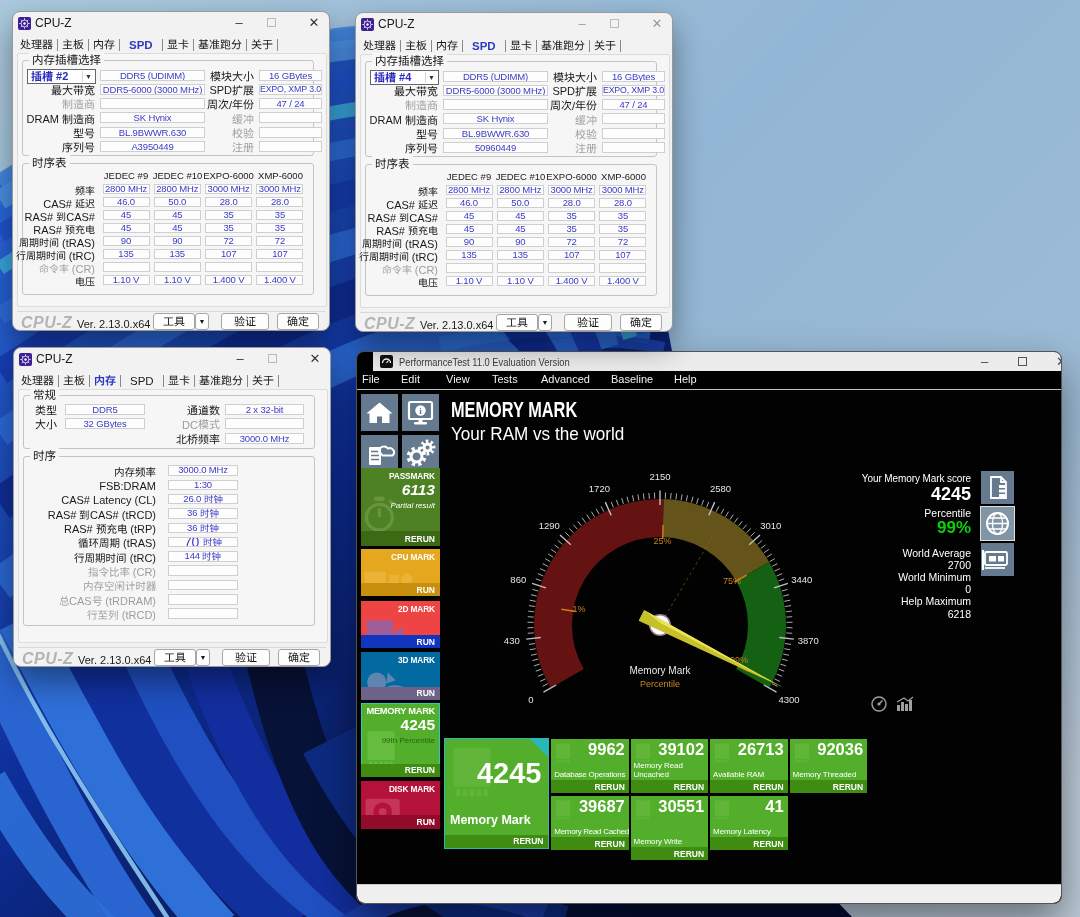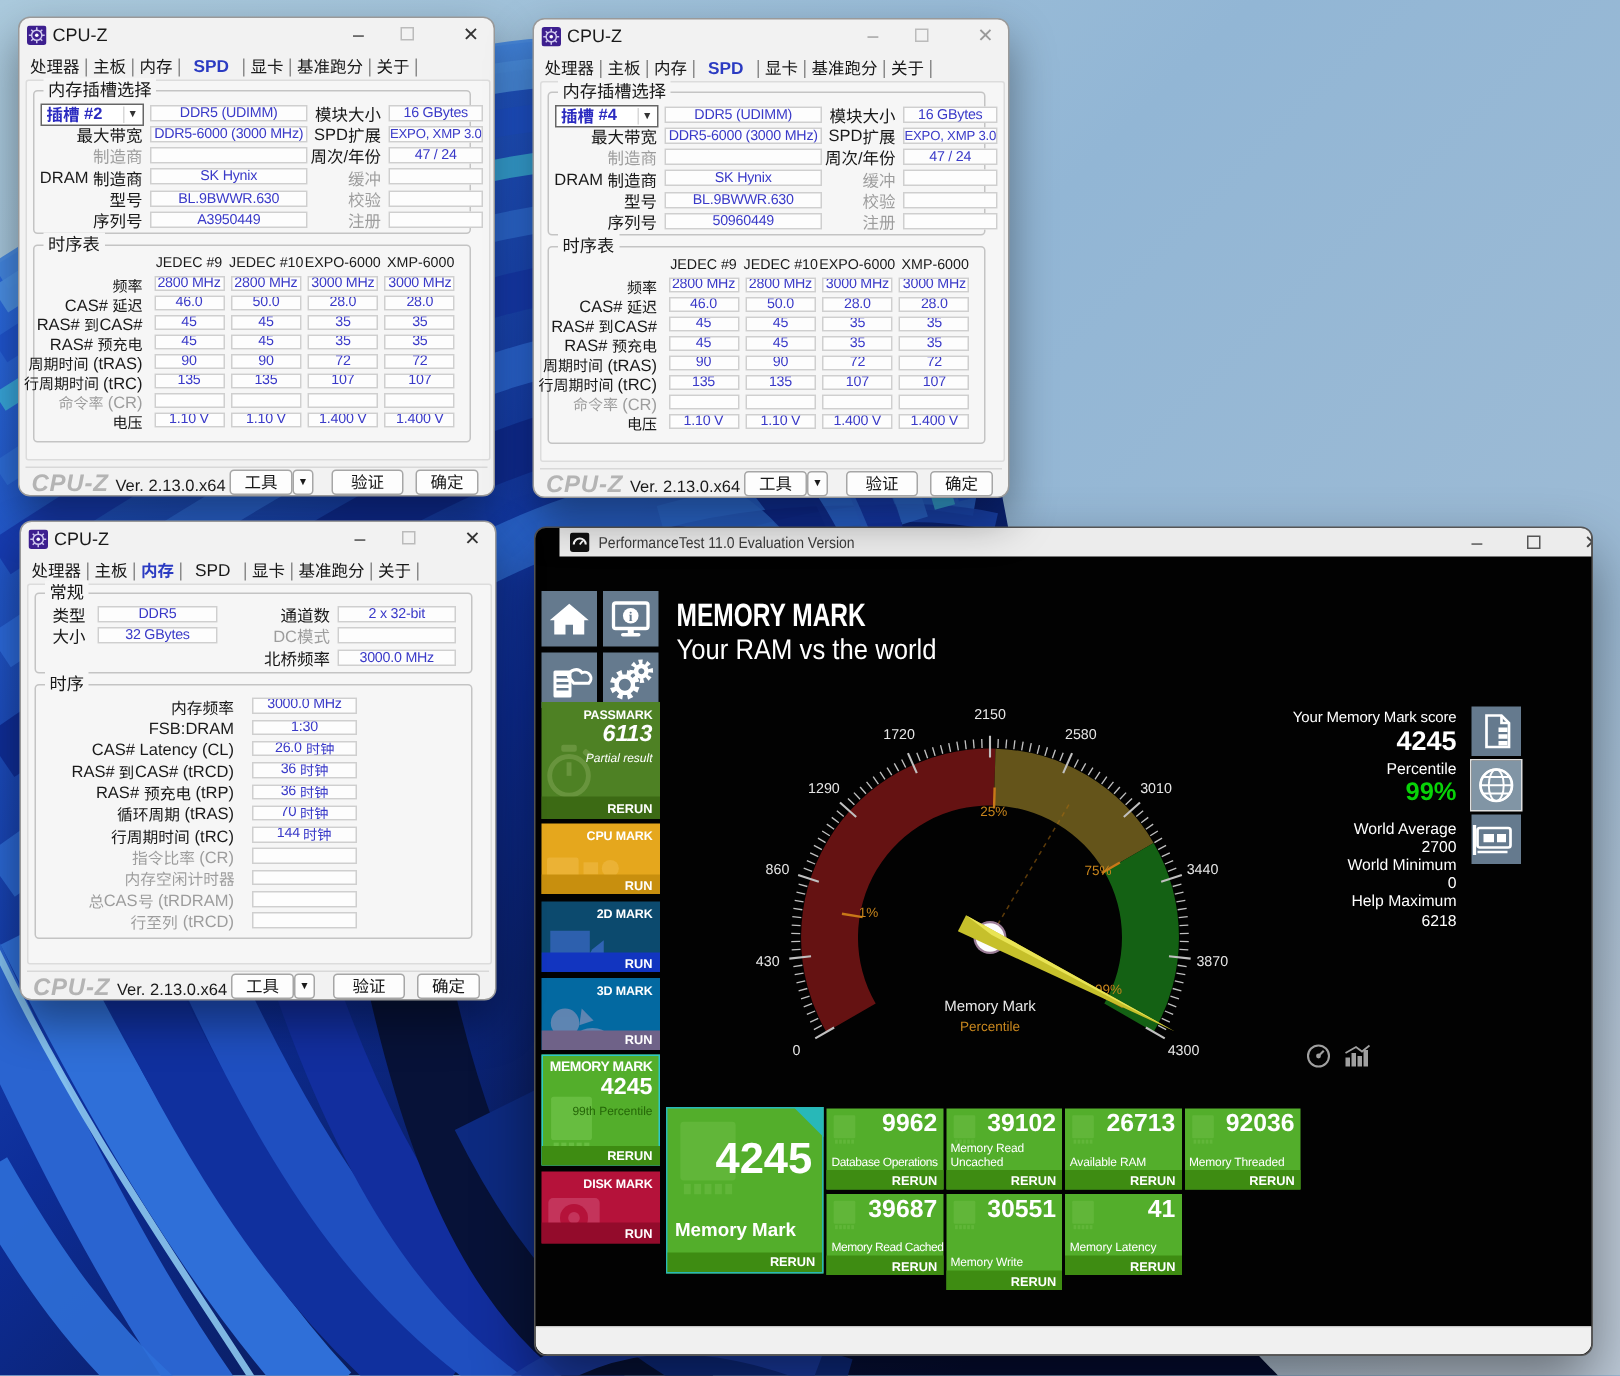--- a/index.html
+++ b/index.html
@@ -24,21 +24,21 @@
 .mb{position:absolute;left:4px;width:79px;color:#fff;overflow:hidden}
 .mbt{position:absolute;right:5px;top:3px;font-size:8.3px;font-weight:bold;white-space:nowrap;letter-spacing:-0.1px}
 .mbs{position:absolute;left:0;right:0;bottom:0;font-size:8.5px;font-weight:bold;display:flex;align-items:center;justify-content:flex-end;padding-right:5px}
 .mb .big{position:absolute;right:5px;top:13px;font-size:15.5px;font-weight:bold}
 .mb .big.i{font-style:italic}
 .mb .sub{position:absolute;right:5px;top:33px;font-size:8px;white-space:nowrap}
 .mb .sub.i{font-style:italic}
 .gho{position:absolute;opacity:0.55}
 .c-pm{background:#4e8124}.c-pm .mbs{background:#3c6a14}
 .c-cpu{background:#e5a71d}.c-cpu .mbs{background:#c88f0e}
-.c-2d{background:#0c4a6e}.c-2d .mbs{background:#1235c0}
+.c-2d{background:#ef4444}.c-2d .mbs{background:#1235c0}
 .c-3d{background:#0369a1}.c-3d .mbs{background:#6f6288}
 .c-mem{background:#53ae2b;outline:1.5px solid #2ec8c8;outline-offset:-1px}.c-mem .mbs{background:#3e8c12}
 .c-dsk{background:#b5123a}.c-dsk .mbs{background:#930b2b}
 .rp{position:absolute;right:90px;color:#fff;white-space:nowrap;line-height:12.2px;font-size:10.5px}
 .rib{position:absolute;left:624px;width:33px;height:33px;background:#657a8e;display:flex;align-items:center;justify-content:center}
 .rib.sel{background:#8195a5;outline:1.5px solid #e0e0e0}
 #bigtile{position:absolute;left:87px;top:386px;width:104.5px;height:111px;background:#53ae2b;border:1.5px solid #28b8b8}
 #bigtile .corner{position:absolute;right:-1px;top:-1px;border-style:solid;border-width:0 20px 20px 0;border-color:transparent #28b8b8 transparent transparent}
 #bigtile .ts{height:13.5px}
 .gho2{position:absolute;left:3px;top:3px;opacity:0.5}
@@ -959,21 +959,21 @@
         </g>
       </svg></div>
     <div class="lb" style="right:174px;top:188.80000000000004px;color:#1a1a1a"><svg class="z" width="42.0" height="13.7" viewBox="0 0 42.0 13.7">
         <g transform="matrix(0.01050,0,0,-0.01050,0,10.92)">
           <use href="#zg80" x="0"></use>
           <use href="#zg81" x="1000"></use>
           <use href="#zg33" x="2000"></use>
           <use href="#zg57" x="3000"></use>
         </g>
       </svg><span>&nbsp;(tRAS)</span></div>
-    <div class="fd" style="left:154px;top:188.80000000000004px;width:70px;height:10.5px;line-height:10.5px;color:#3a3ac8;font-size:10px"><span>70&nbsp;</span><svg class="z" width="19.0" height="12.3" viewBox="0 0 19.0 12.3">
+    <div class="fd" style="left:154px;top:188.80000000000004px;width:70px;height:10.5px;line-height:10.5px;color:#3a3ac8;font-size:14px"><span>70&nbsp;</span><svg class="z" width="19.0" height="12.3" viewBox="0 0 19.0 12.3">
         <g transform="matrix(0.00950,0,0,-0.00950,0,9.88)">
           <use href="#zg47" x="0"></use>
           <use href="#zg79" x="1000"></use>
         </g>
       </svg></div>
     <div class="lb" style="right:174px;top:203.10000000000005px;color:#1a1a1a"><svg class="z" width="52.5" height="13.7" viewBox="0 0 52.5 13.7">
         <g transform="matrix(0.01050,0,0,-0.01050,0,10.92)">
           <use href="#zg59" x="0"></use>
           <use href="#zg33" x="1000"></use>
           <use href="#zg57" x="2000"></use>
@@ -1059,20 +1059,29 @@
     <div id="ptt">
       <svg width="13" height="13" viewBox="0 0 13 13" style="position:absolute;left:7px;top:3px">
         <rect width="13" height="13" rx="2" fill="#111"></rect>
         <path d="M2.5 8 a4 4 0 0 1 8 0" fill="none" stroke="#fff" stroke-width="1.4"></path>
         <line x1="6.5" y1="8" x2="8.5" y2="5.5" stroke="#fff" stroke-width="1.2"></line>
       </svg>
       <span style="position:absolute;left:26px;top:3.5px;font-size:10.5px;color:#3c3c3c;transform:scaleX(0.89);transform-origin:0 0;white-space:nowrap;display:inline-block">PerformanceTest 11.0 Evaluation Version</span>
       <span style="position:absolute;left:608px;top:2px;font-size:13px;color:#444">–</span>
       <span style="position:absolute;left:645px;top:5px;width:9px;height:9px;border:1.2px solid #555"></span>
       <span style="position:absolute;left:683px;top:2px;font-size:13px;color:#444">✕</span>
+    </div>
+    <div id="ptm">
+      <span style="position:absolute;left:5px;top:2px">File</span>
+      <span style="position:absolute;left:44px;top:2px">Edit</span>
+      <span style="position:absolute;left:89px;top:2px">View</span>
+      <span style="position:absolute;left:135px;top:2px">Tests</span>
+      <span style="position:absolute;left:184px;top:2px">Advanced</span>
+      <span style="position:absolute;left:254px;top:2px">Baseline</span>
+      <span style="position:absolute;left:317px;top:2px">Help</span>
     </div>
     <div class="sic" style="left:3.5px;top:42px">
       <svg width="37" height="37" viewBox="0 0 37 37">
         <path d="M18.5 8.5 L31.5 19.5 H28.5 V29 H21 V22.5 H16 V29 H8.5 V19.5 H5.5 Z" fill="#fff"></path>
       </svg>
     </div>
     <div class="sic" style="left:44.8px;top:42px">
       <svg width="37" height="37" viewBox="0 0 37 37">
         <rect x="7" y="8" width="23" height="17" rx="1.5" fill="none" stroke="#fff" stroke-width="2.2"></rect>
         <circle cx="18.5" cy="16.5" r="5.2" fill="#fff"></circle>

